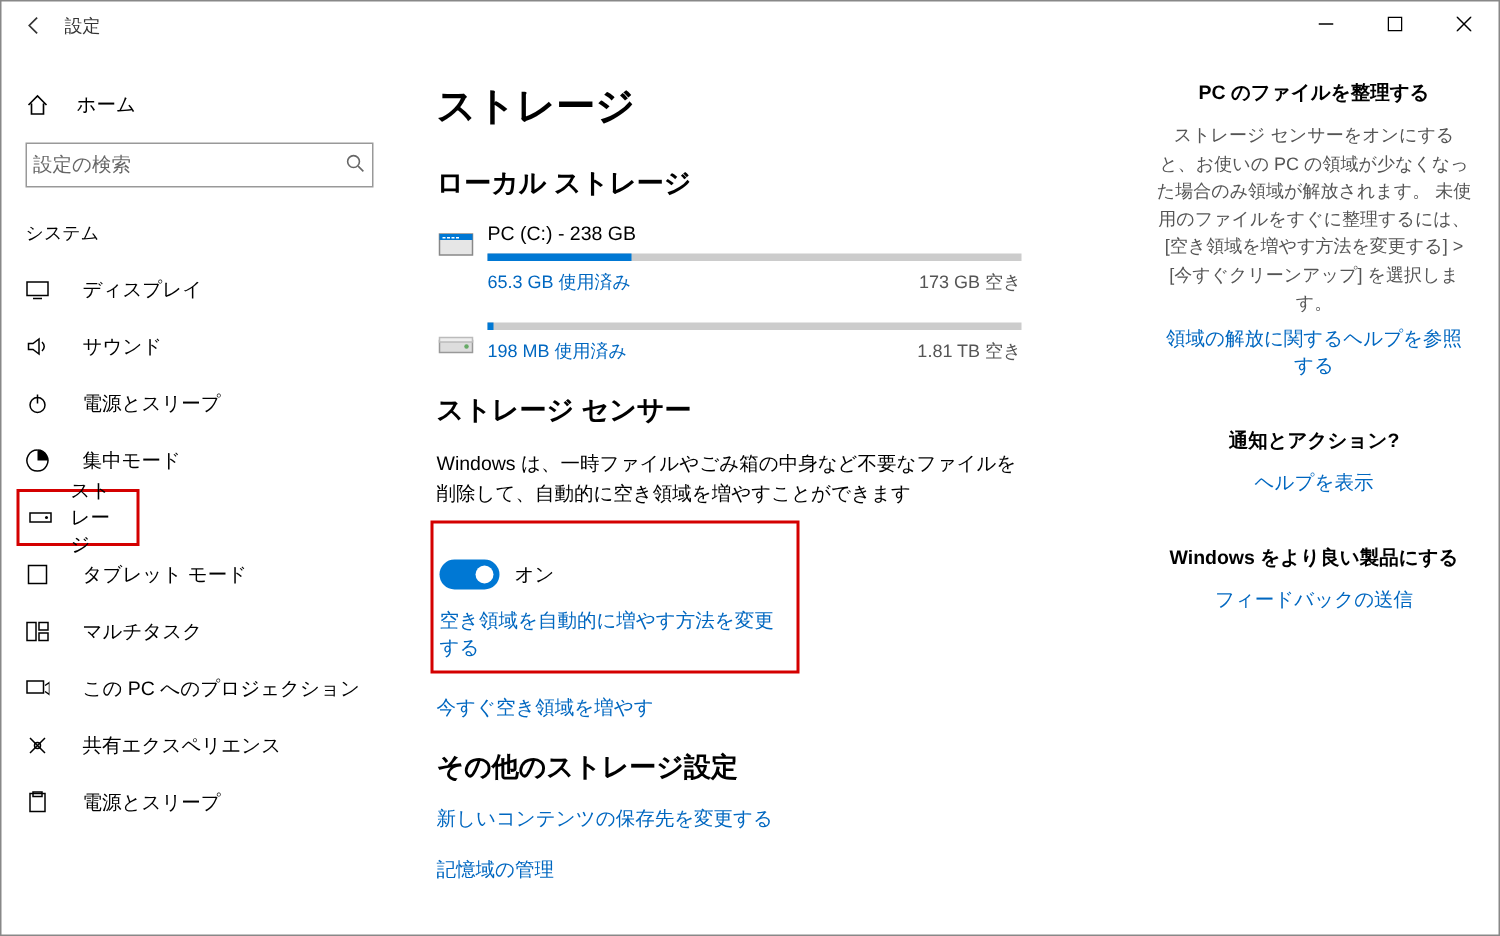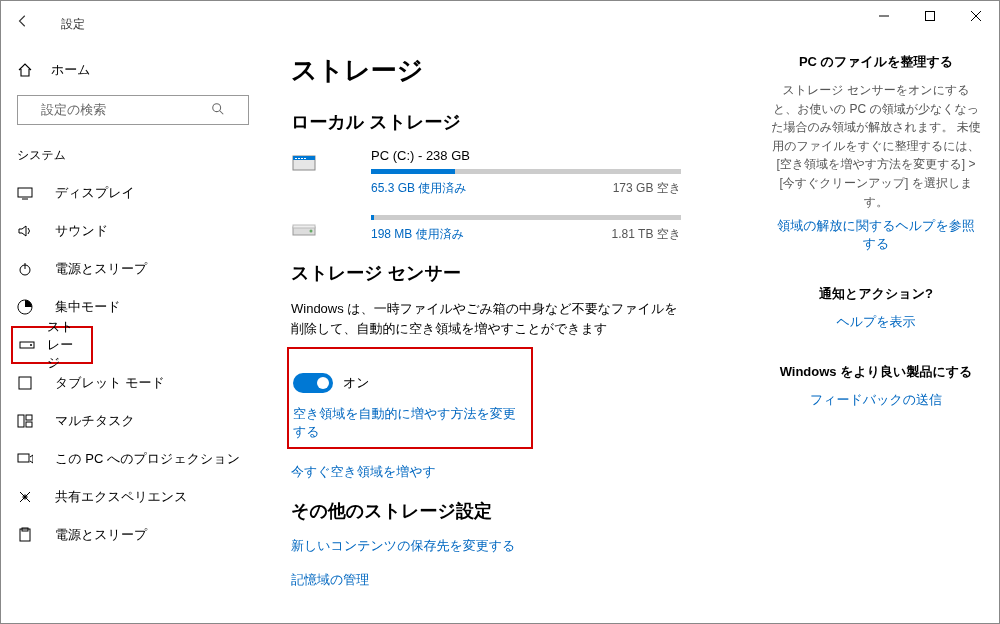--- a/index.html
+++ b/index.html
@@ -1,41 +1,41 @@
 <!DOCTYPE html>
 <html><head>
 <meta charset="utf-8">
 <style>
   * { box-sizing: border-box; margin: 0; padding: 0; }
   body { font-family: "Yu Gothic UI", "Segoe UI", Meiryo, sans-serif; font-size: 13px; color: #000; background: #fff; width: 1000px; height: 624px; overflow: hidden; border: 1px solid #888; }
-  .titlebar { height: 32px; display: flex; align-items: flex-end; padding: 0 0 0 10px; position: relative; gap: 18px; }
+  .titlebar { height: 32px; display: flex; align-items: center; padding: 0 0 0 10px; position: relative; }
   .titlebar .back { width: 24px; height: 24px; display: flex; align-items: center; justify-content: center; font-size: 16px; color: #555; }
   .titlebar .title { margin-left: 8px; font-size: 12px; color: #333; }
   .winbtns { position: absolute; right: 0; top: 0; display: flex; }
   .winbtn { width: 46px; height: 30px; display: flex; align-items: center; justify-content: center; }
   .winbtn svg { width: 10px; height: 10px; }
   .body { display: flex; height: calc(624px - 32px); }
   .sidebar { width: 272px; padding: 20px 0 0 0; }
   .home { display: flex; align-items: center; padding: 8px 16px; font-size: 13px; }
   .home .ico { width: 18px; margin-right: 16px; }
   .searchwrap { padding: 8px 16px 14px 16px; }
-  .search { width: 232px; height: 30px; border: 1px solid #999; background: #fff; display: flex; align-items: center; padding: 0 23px; color: #666; font-size: 13px; justify-content: space-between; }
+  .search { width: 232px; height: 30px; border: 1px solid #999; background: #fff; display: flex; align-items: center; padding: 0 4px; color: #666; font-size: 13px; justify-content: space-between; }
   .search .sglyph { color: #666; }
   .cathdr { padding: 8px 16px 10px 16px; font-size: 12px; font-weight: 400; }
   .navitem { display: flex; align-items: center; height: 38px; padding: 0 16px; font-size: 13px; }
   .navitem .ico { width: 18px; margin-right: 20px; display: flex; align-items: center; }
   .navitem.selected { background: transparent; }
   .redbox { border: 2px solid #d40000; }
   .redbox-nav { margin: 0 0 0 10px; width: 82px; }
   .main { flex: 1; display: flex; padding: 20px 0 0 18px; overflow: hidden; }
   .content { width: 390px; }
   .aside { width: 210px; margin-left: 90px; text-align: center; }
   h1 { font-size: 26px; font-weight: 600; margin-bottom: 22px; }
   h2 { font-size: 18px; font-weight: 600; margin: 4px 0 14px 0; }
-  .drive { display: flex; margin-bottom: 18px; gap: 46px; }
+  .drive { display: flex; margin-bottom: 18px; }
   .drive .dico { width: 34px; margin-top: 2px; }
   .drive .dinfo { flex: 1; }
   .drive .dname { font-size: 13px; margin-bottom: 6px; }
   .bar { height: 5px; background: #ccc; position: relative; margin-bottom: 6px; }
   .bar .fill { position: absolute; left: 0; top: 0; bottom: 0; background: #0078d4; }
   .drive .drow { display: flex; justify-content: space-between; font-size: 12px; }
   .drive .dused { color: #0067c0; }
   .drive .dfree { color: #555; }
   .desc { font-size: 13px; line-height: 1.55; margin-bottom: 8px; }
   .toggle-row { display: flex; align-items: center; margin: 6px 0 10px 0; padding: 2px 0;}

